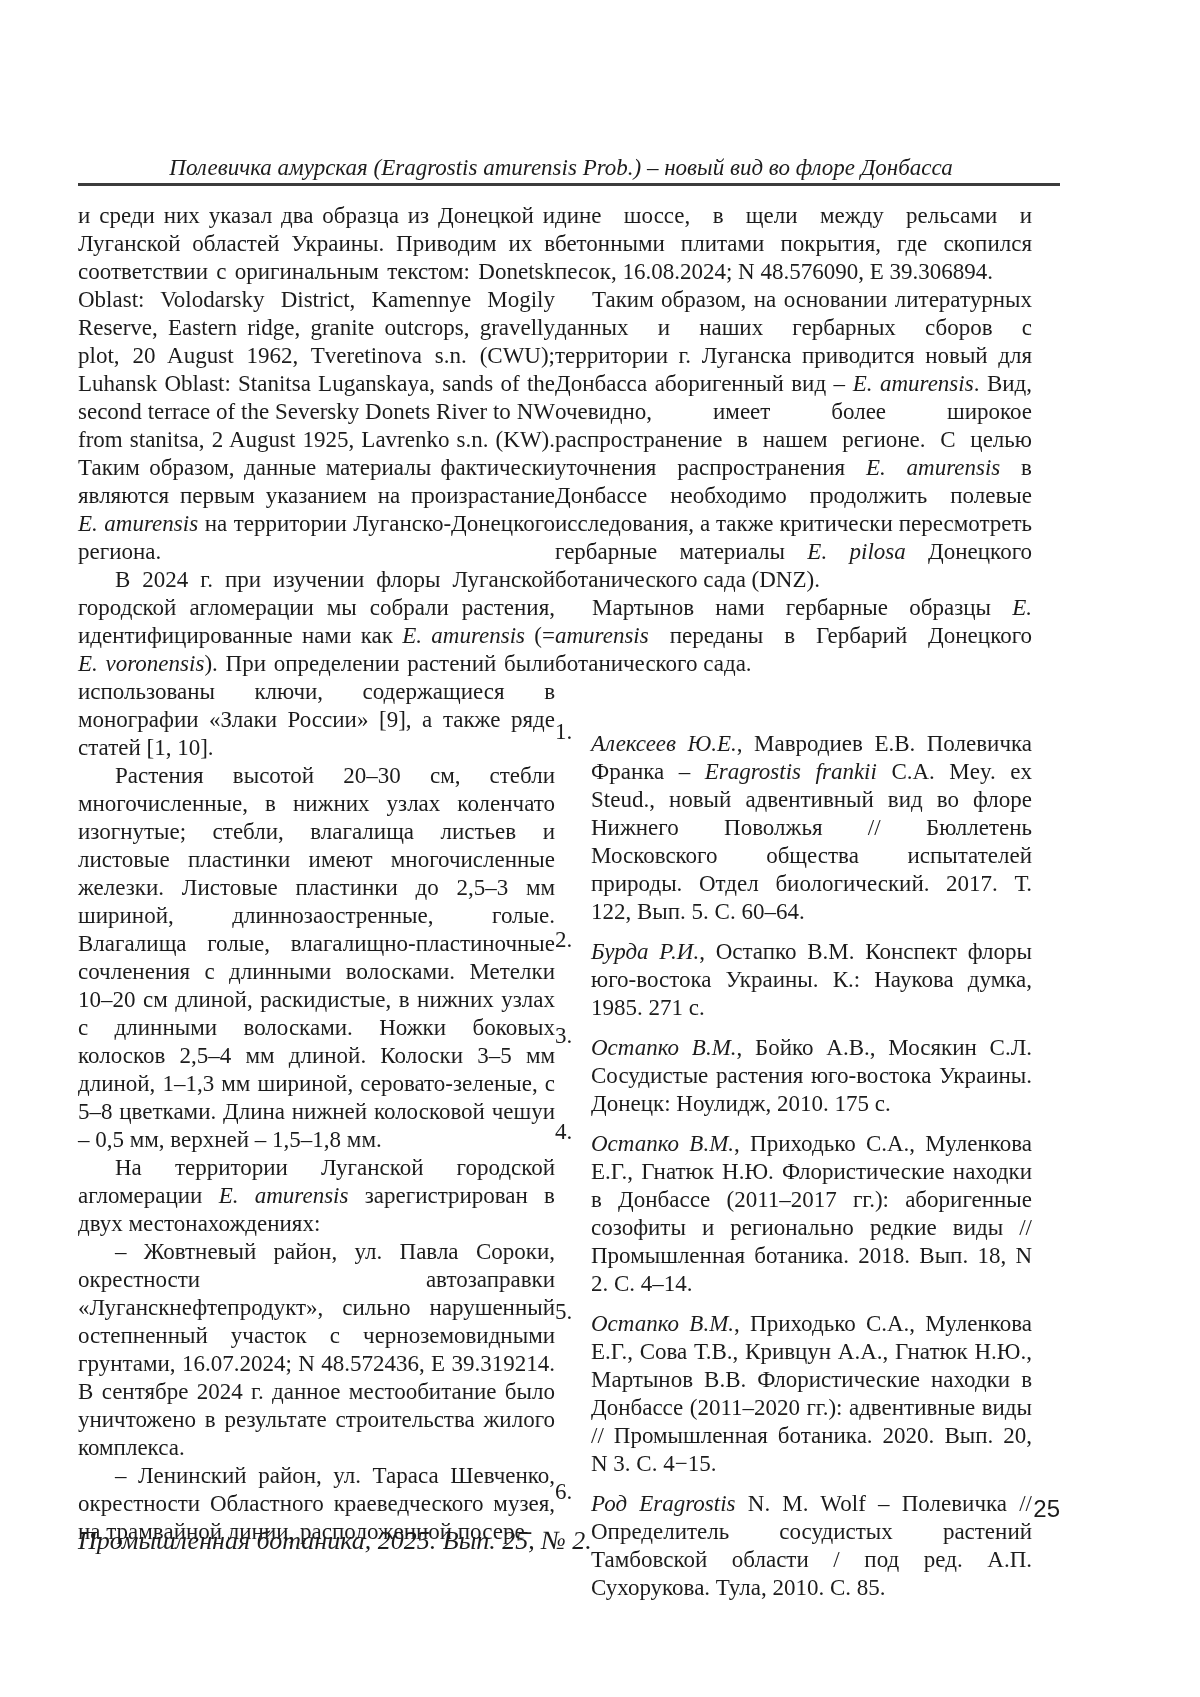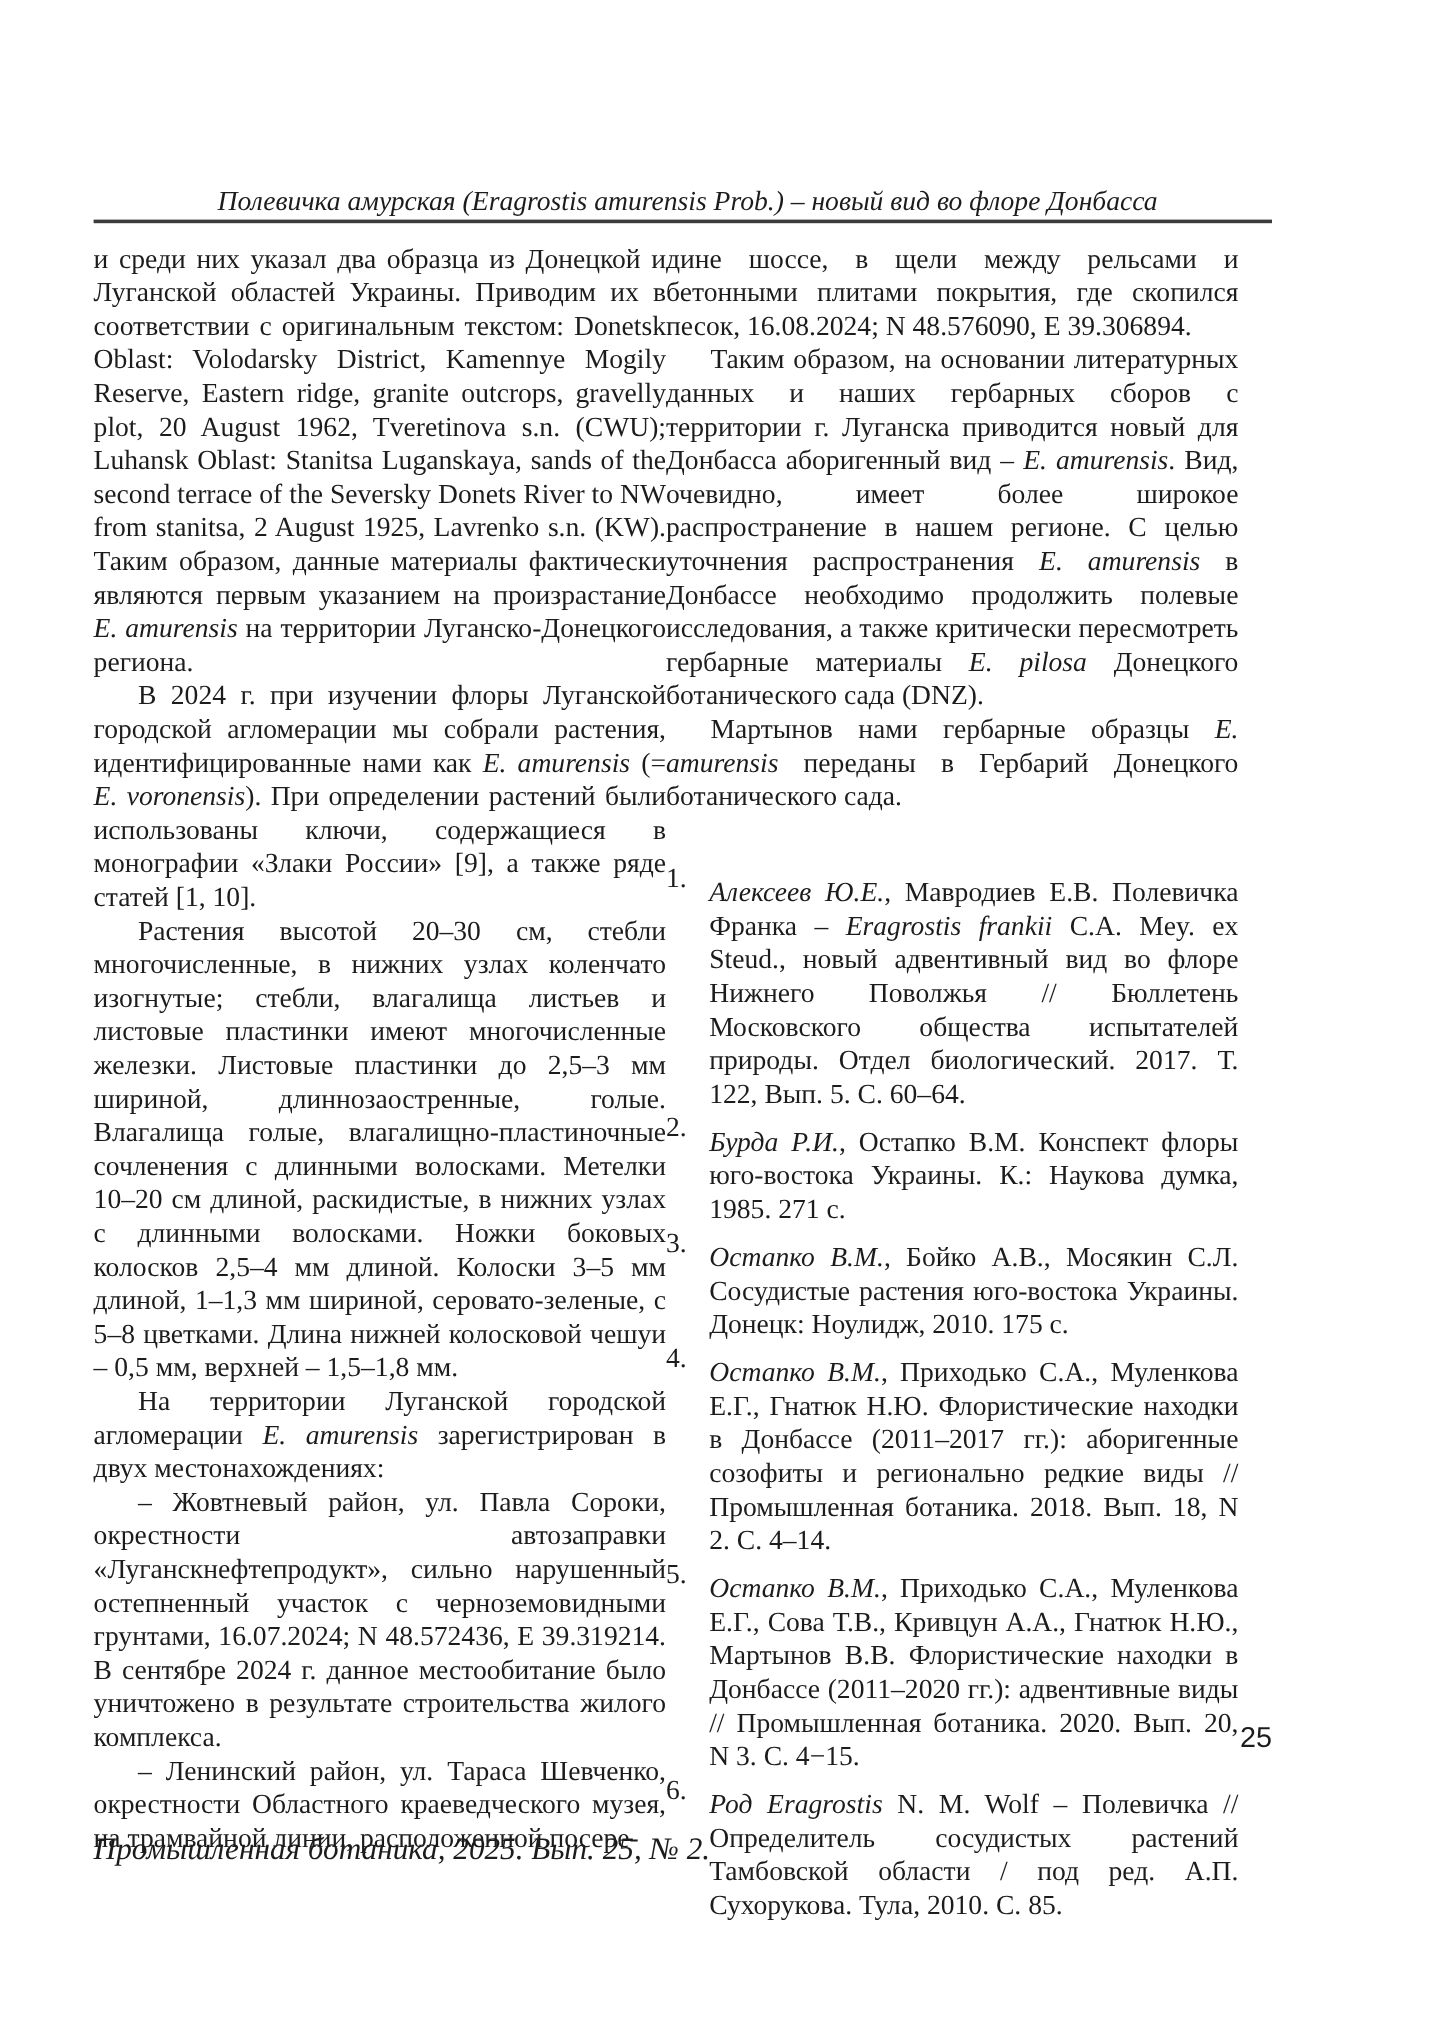--- a/index.html
+++ b/index.html
@@ -11,21 +11,21 @@
     position: relative;
     width: 1200px;
     height: 1697px;
     background: #ffffff;
     font-family: "Liberation Serif", "DejaVu Serif", serif;
     color: #1c1c1c;
     overflow: hidden;
   }
   .running-head {
     position: absolute;
-    left: 82px;
+    left: 70px;
     top: 155px;
     width: 982px;
     text-align: center;
     font-style: italic;
     font-size: 23px;
     line-height: 26px;
     white-space: nowrap;
   }
   .head-rule {
     position: absolute;
@@ -76,21 +76,21 @@
   .footer-journal {
     position: absolute;
     left: 78px;
     top: 1528px;
     font-style: italic;
     font-size: 26px;
     line-height: 26px;
   }
   .footer-page {
     position: absolute;
-    top: 1436px;
+    top: 1496px;
     right: 140px;
     font-family: "Liberation Sans", "DejaVu Sans", sans-serif;
     font-size: 24px;
     line-height: 26px;
   }
 </style>
 </head>
 <body>
 
 <div class="page">

